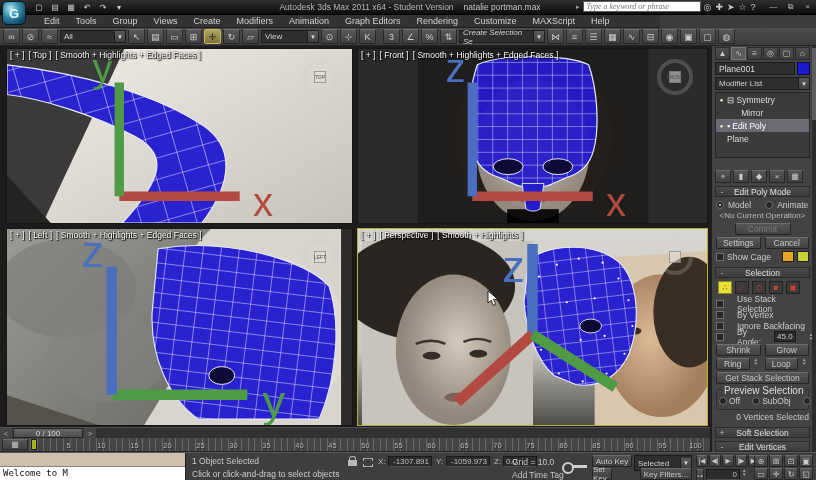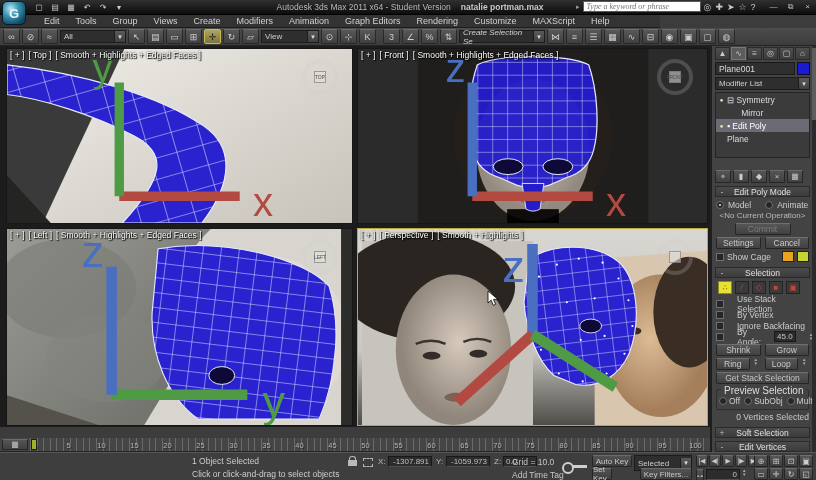--- a/index.html
+++ b/index.html
@@ -11,21 +11,21 @@
   .titlebar{position:absolute;left:0;top:0;width:816px;height:15px;
     background:linear-gradient(#303030,#0d0d0d);border-bottom:1px solid #000;}
   .applogo{position:absolute;left:2px;top:1px;width:24px;height:24px;border-radius:5px;z-index:30;
     background:radial-gradient(circle at 35% 30%,#bfe6ef 0%,#3e9ab5 35%,#14506e 75%,#0a2c40 100%);
     border:1px solid #061c28;display:flex;align-items:center;justify-content:center;
     color:#eaf6fa;font-size:13px;font-weight:bold;}
   .qat{position:absolute;left:32px;top:1px;display:flex;gap:2px;}
   .qicn{width:14px;height:12px;display:flex;align-items:center;justify-content:center;
     font-size:8px;color:#cfcfcf;}
   .wintitle{position:absolute;left:200px;top:2px;width:420px;text-align:center;font-size:8.5px;color:#b9b9b9;white-space:nowrap;}
-  .wintitle b{font-weight:bold;color:#c9c9c9;margin-left:10px;}
+  .wintitle b{font-weight:normal;color:#c9c9c9;margin-left:10px;}
   .searchwrap{position:absolute;left:576px;top:1px;display:flex;align-items:center;gap:3px;}
   .searcharrow{font-size:7px;color:#999;}
   .search{width:118px;height:11px;border:1px solid #5a5a5a;background:#fff;color:#555;
     font-size:8px;font-style:italic;padding:0 3px;font-family:Liberation Serif, serif;}
   .infoicons{display:flex;gap:4px;align-items:center;}
   .iicn{font-size:9px;color:#c9c9c9;}
   .winbtns{position:absolute;right:2px;top:1px;display:flex;gap:4px;}
   .wbtn{width:13px;height:11px;display:flex;align-items:center;justify-content:center;font-size:8px;color:#bbb;}
 
   
@@ -585,21 +585,21 @@
         <span class="spin">
             <span>▲</span>
             <span>▼</span>
           </span>
       </div>
       <div class="half">
         <div class="btn">Get Stack Selection</div>
       </div>
       <div class="grp">
         <span class="gtitle">Preview Selection</span>
-        <div class="radrow" style="gap:4px;">
+        <div class="radrow" style="gap:12px;">
             <span style="display:flex;align-items:center;gap:2px;flex:1" class="active">
               <span class="radio"></span>
               <span>Off</span>
             </span>
             <span style="display:flex;align-items:center;gap:2px;flex:1">
               <span class="radio"></span>
               <span>SubObj</span>
             </span>
             <span style="display:flex;align-items:center;gap:2px;flex:1">
               <span class="radio"></span>
@@ -618,20 +618,26 @@
         <div class="rollhead">
         <span class="tgl">-</span>
         <span class="rtitle">Edit Vertices</span>
       </div>
       </div>
     <div class="cpscroll">
         <div class="cpthumb"></div>
       </div>
   </div>
 
+  <div class="timeslider">
+    <div class="tsarrow" style="left:0">&lt;</div>
+    <div class="tshandle" style="left:13px">0 / 100</div>
+    <div class="tsarrow" style="left:84px">&gt;</div>
+    <div class="tstrack"></div>
+  </div>
 
   <div class="trackbar">
     <div class="tbbtn sicn">▦</div>
     <div class="ruler"></div>
     <div class="ticks">
         <span class="tick">0</span>
         <span class="tick">5</span>
         <span class="tick">10</span>
         <span class="tick">15</span>
         <span class="tick">20</span>
@@ -649,20 +655,24 @@
         <span class="tick">80</span>
         <span class="tick">85</span>
         <span class="tick">90</span>
         <span class="tick">95</span>
         <span class="tick">100</span>
       </div>
     <div class="marker"></div>
   </div>
 
   <div class="sb">
+    <div class="listener">
+      <div class="l1"></div>
+      <div class="l2">Welcome to M</div>
+    </div>
     <div class="stxt1">1 Object Selected</div>
     <div class="stxt2">Click or click-and-drag to select objects</div>
     <div class="lock"></div>
     <div class="selregion"></div>
 
     <span class="clabel" style="left:378px">X:</span>
     <div class="sfield" style="left:388px;width:44px">-1307.891</div>
     <span class="clabel" style="left:436px">Y:</span>
     <div class="sfield" style="left:446px;width:44px">-1059.973</div>
     <span class="clabel" style="left:494px">Z:</span>

